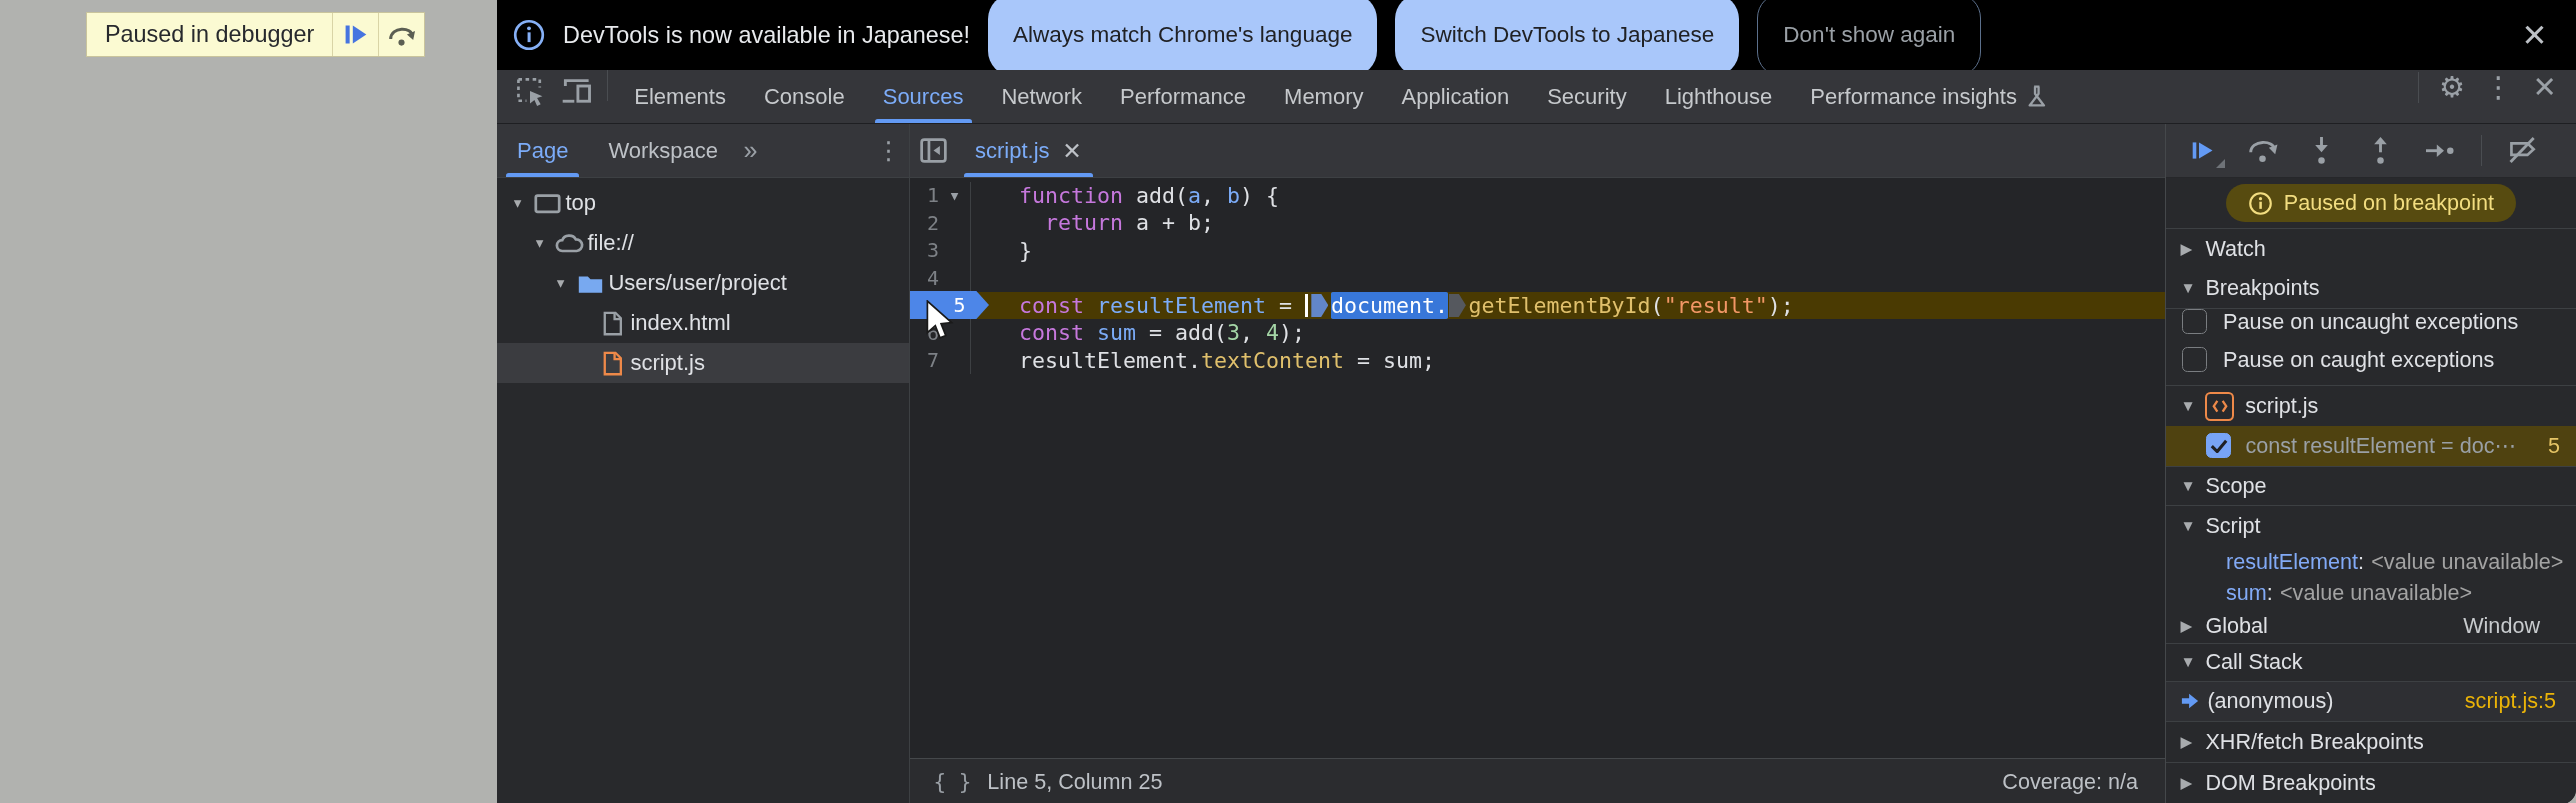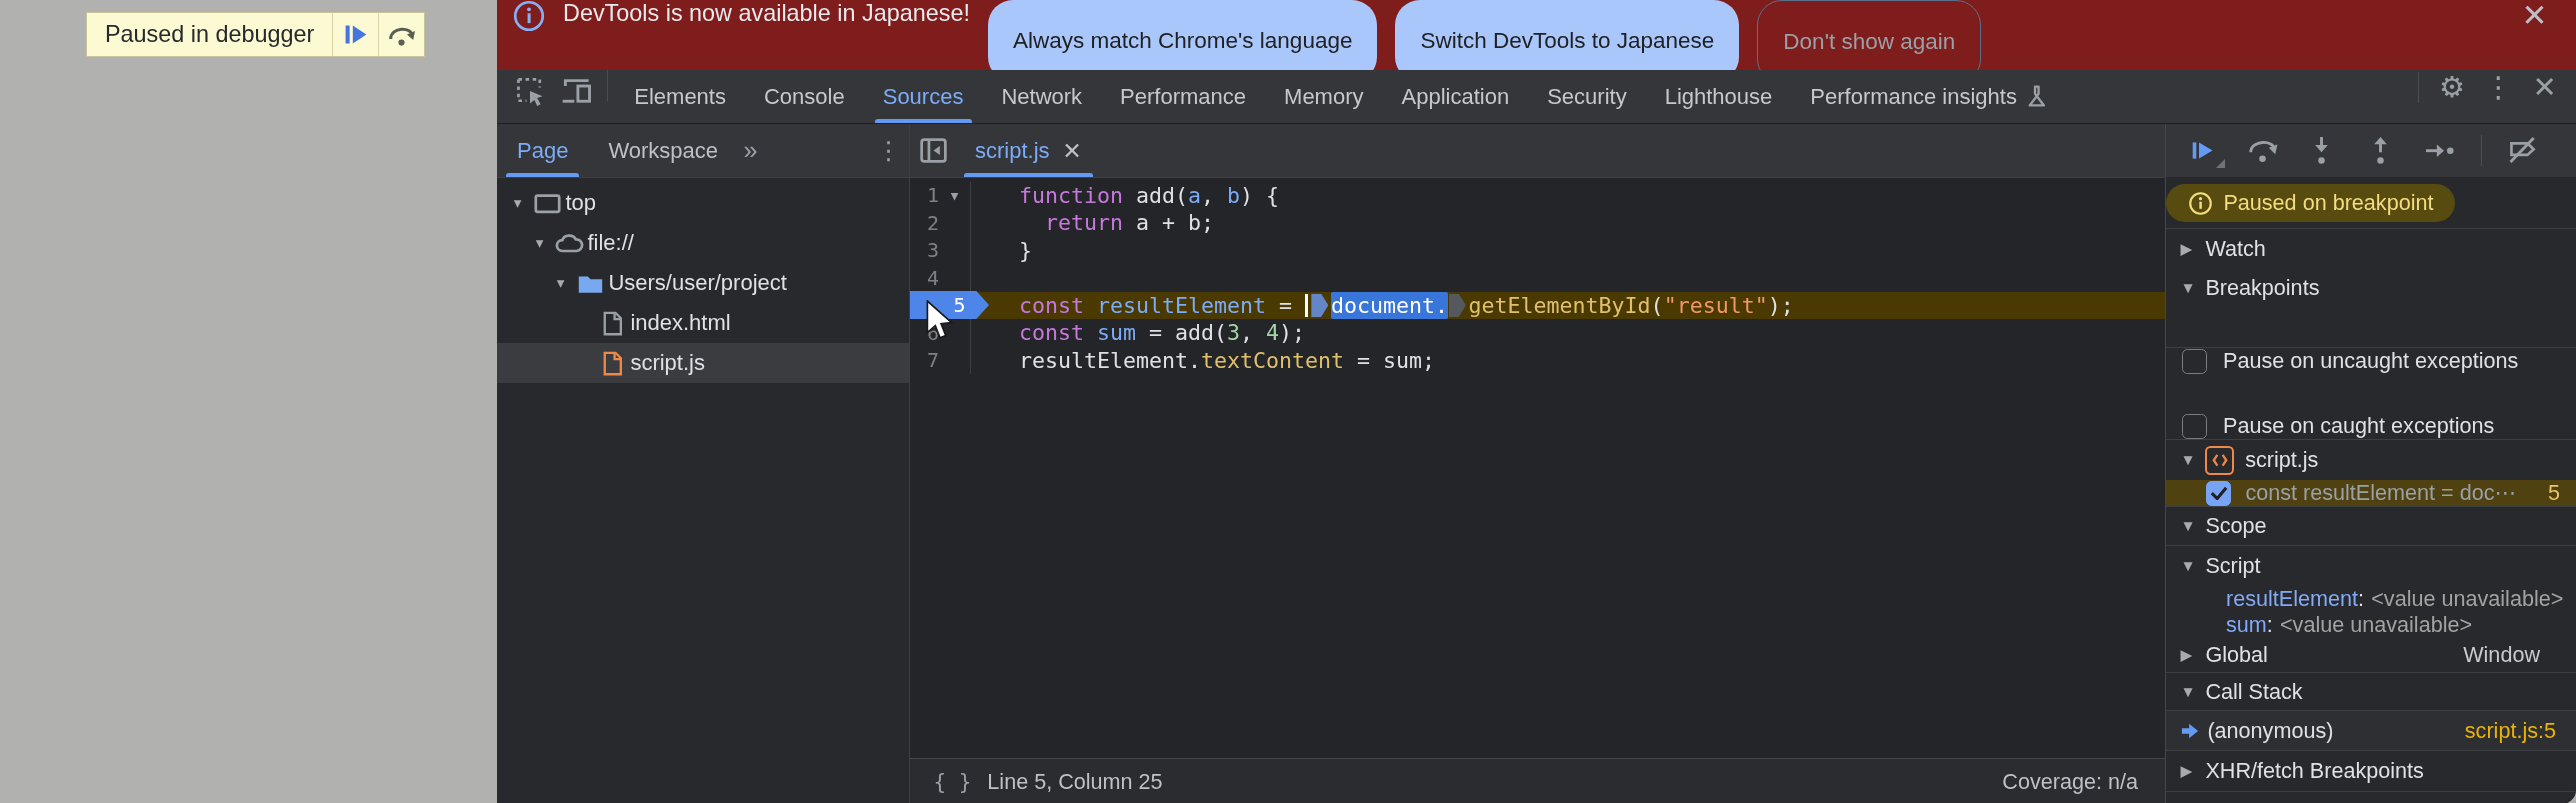--- a/index.html
+++ b/index.html
@@ -6,21 +6,21 @@
   .screen{position:relative;width:2576px;height:804px;overflow:hidden;
           font-family:"Liberation Sans",sans-serif;background:#b1b2af;}
   
   .paused-overlay{position:absolute;left:86px;top:11.7px;height:45px;display:flex;align-items:stretch;
     background:#fbfad2;border:0.9px solid #c9c49c;box-sizing:border-box;}
   .paused-overlay .po-label{display:flex;align-items:center;padding:0 18px;font-size:23.4px;color:#27292d;}
   .po-btn{width:45px;display:flex;align-items:center;justify-content:center;border-left:0.9px solid #d9d4a6;}
   
   .devtools{position:absolute;left:497px;top:0;right:0;bottom:0;background:#28292c;
     display:flex;flex-direction:column;border-bottom-right-radius:14.4px;overflow:hidden;}
-  .notif-bar{height:70px;background:#7f1d1d;display:flex;gap:18px;padding:0 16px;flex:0 0 auto;}
+  .notif-bar{height:70px;background:#000000;display:flex;align-items:center;gap:18px;padding:0 16px;flex:0 0 auto;}
   .notif-text{color:#e8eaed;font-size:23.4px;white-space:nowrap;}
   .pill{height:50px;border-radius:25px;background:#a9c7fa;color:#202124;font-size:22.5px;
         display:flex;align-items:center;padding:16px 25px;white-space:nowrap;cursor:default;}
   .pill.ghost{background:transparent;border:1.8px solid #5c708c;color:#9aa0a6;}
   .notif-spacer{flex:1;}
   .x-btn{color:#bdc1c6;font-size:31px;line-height:1;padding:0 12.6px;}
   
   .main-toolbar{height:53px;background:#35363a;display:flex;align-items:flex-start;flex:0 0 auto;
     border-bottom:0.9px solid #1e1f22;padding-left:9px;}
   .tb-icon{width:47px;height:41px;display:flex;align-items:center;justify-content:center;color:#9aa0a6;}
@@ -72,24 +72,24 @@
      gap:16px;padding:0 27px 0 23.4px;flex:0 0 auto;font-size:21.6px;color:#bdc1c6;}
   .braces{color:#9aa0a6;font-family:"DejaVu Sans Mono",monospace;font-size:21px;}
   .status-spacer{flex:1;}
   
   .debug-sidebar{width:410px;flex:0 0 auto;border-left:0.9px solid #45484b;display:flex;flex-direction:column;background:#28292c;font-size:21.6px;color:#dfe1e5;}
   .debug-toolbar{height:53px;background:#35363a;display:flex;align-items:center;gap:9px;padding:0 12.6px;flex:0 0 auto;border-bottom:0.9px solid #26272a;justify-content:flex-start;}
   .dbg-btn{width:50px;height:43px;display:flex;align-items:center;justify-content:center;position:relative;}
   .row{display:flex;align-items:center;flex:0 0 auto;padding-left:14.4px;box-sizing:border-box;}
   .row .arrow{width:25px;color:#a8abae;font-size:15.3px;flex:0 0 auto;}
   .bt{border-top:0.9px solid #3d4043;} .bb{border-bottom:0.9px solid #3d4043;}
-  .row-paused{height:50px;padding-left:0;}
+  .row-paused{height:50px;justify-content:center;padding-left:0;}
   .paused-pill{height:38px;background:#574b10;border-radius:19px;display:flex;align-items:center;gap:10.8px;
      padding:0 21.6px;color:#f2dd80;font-size:21.6px;}
-  .cb-row{height:39px;display:flex;align-items:center;gap:16px;padding-left:16px;box-sizing:border-box;margin-top:39px;}
+  .cb-row{height:39px;display:flex;align-items:flex-start;gap:16px;padding-left:16px;box-sizing:border-box;}
   .checkbox{width:25px;height:25px;border:1.8px solid #7a7d81;border-radius:5.4px;box-sizing:border-box;background:transparent;flex:0 0 auto;}
   .checkbox.checked{background:#78a4f5;border-color:#78a4f5;display:flex;align-items:center;justify-content:center;}
   .bp-entry{height:40px;background:#53461455;background:#4f4210;display:flex;align-items:center;gap:14.4px;padding:0 16px 0 40px;box-sizing:border-box;}
   .bp-entry .bp-text{color:#9aa0a6;flex:1;white-space:nowrap;overflow:hidden;}
   .bp-entry .bp-line{color:#e6c566;}
   .scope-var{height:32px;display:flex;align-items:center;padding-left:60px;font-size:21.6px;}
   .scope-var .vn{color:#82aaf6;} .scope-var .vv{color:#a3a3a3;} .scope-var .vc{color:#dfe1e5;margin-right:7.2px;}
   .right-val{margin-left:auto;padding-right:36px;color:#c8cbce;}
   .cs-loc{margin-left:auto;padding-right:20px;color:#eab308;}
   .cs-arrow{width:27px;flex:0 0 auto;display:flex;align-items:center;}

